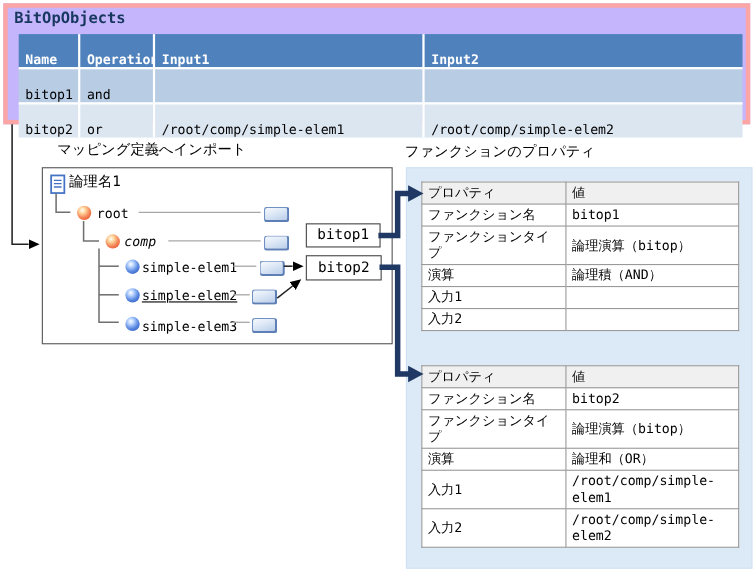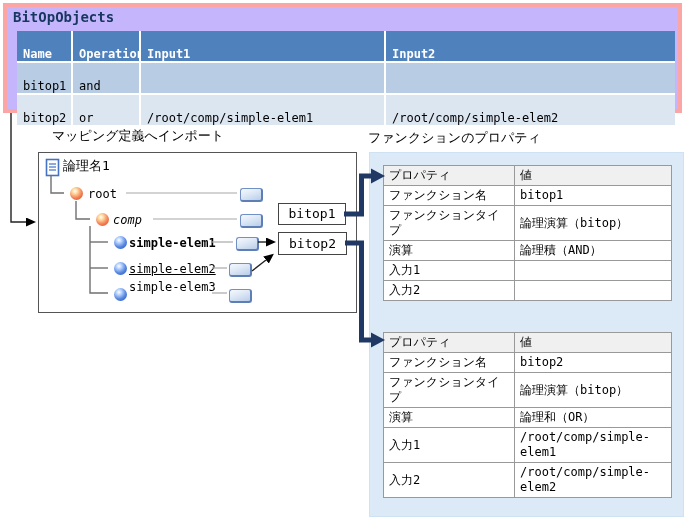--- a/index.html
+++ b/index.html
@@ -96,29 +96,29 @@
 
     <span class="sphere orange" style="left:31px;top:34px;"></span>
     <div class="tree-label" style="left:49px;top:34px;">root</div>
     <span class="node-btn" style="left:201px;top:35px;"></span>
 
     <span class="sphere orange" style="left:57px;top:60px;"></span>
     <div class="tree-label" style="left:74px;top:60px;font-style:italic;">comp</div>
     <span class="node-btn" style="left:201px;top:61px;"></span>
 
     <span class="sphere blue" style="left:75px;top:83px;"></span>
-    <div class="tree-label" style="left:90px;top:83px;font-weight:bold;">simple-elem1</div>
+    <div class="tree-label" style="left:90px;top:83px;">simple-elem1</div>
     <span class="node-btn" style="left:197px;top:84px;"></span>
 
     <span class="sphere blue" style="left:75px;top:109px;"></span>
     <div class="tree-label" style="left:90px;top:109px;text-decoration:underline;">simple-elem2</div>
     <span class="node-btn" style="left:190px;top:110px;"></span>
 
     <span class="sphere blue" style="left:75px;top:135px;"></span>
-    <div class="tree-label" style="left:90px;top:127px;">simple-elem3</div>
+    <div class="tree-label" style="left:90px;top:137px;">simple-elem3</div>
     <span class="node-btn" style="left:190px;top:136px;"></span>
   </div>
 
   <div class="fn-box" style="left:278px;top:203px;width:68px;height:22px;line-height:20px;">bitop1</div>
   <div class="fn-box" style="left:278px;top:232px;">bitop2</div>
 
   <table class="ptable" style="top:165px;">
     <colgroup>
         <col style="width:131px">
         <col style="width:157px">

